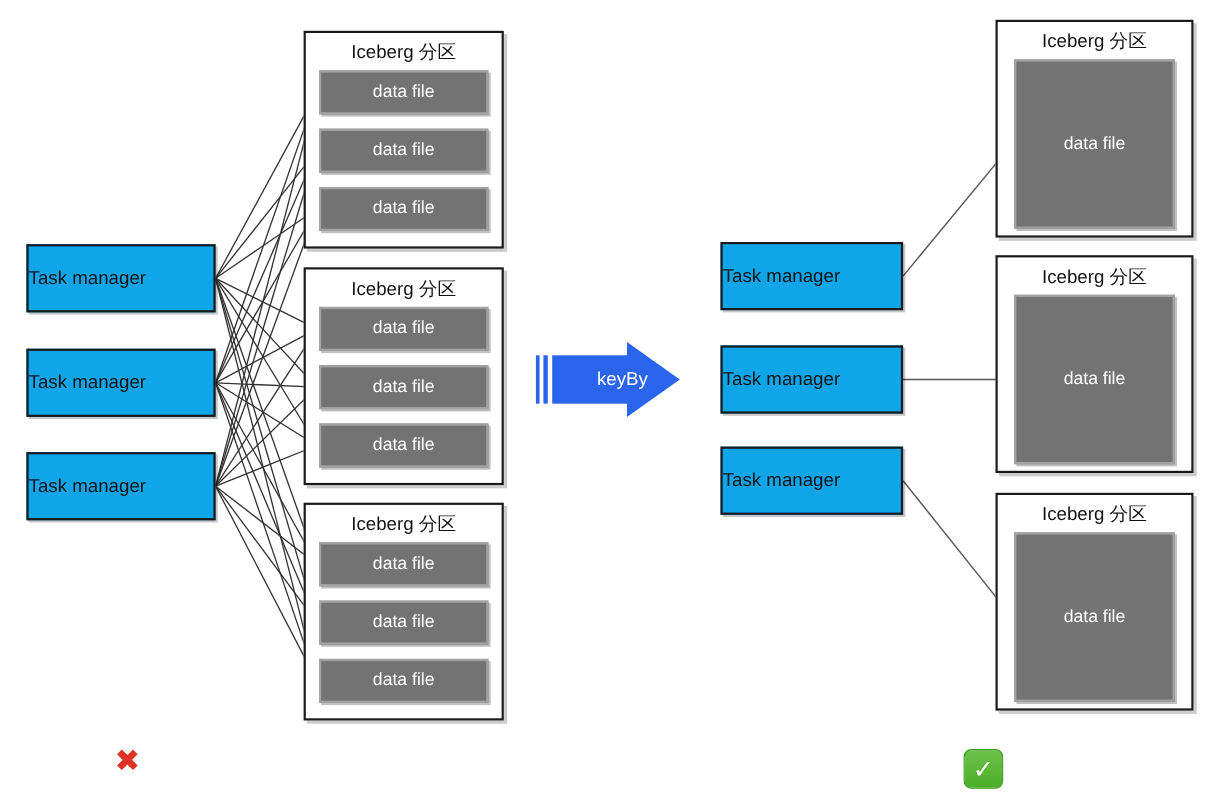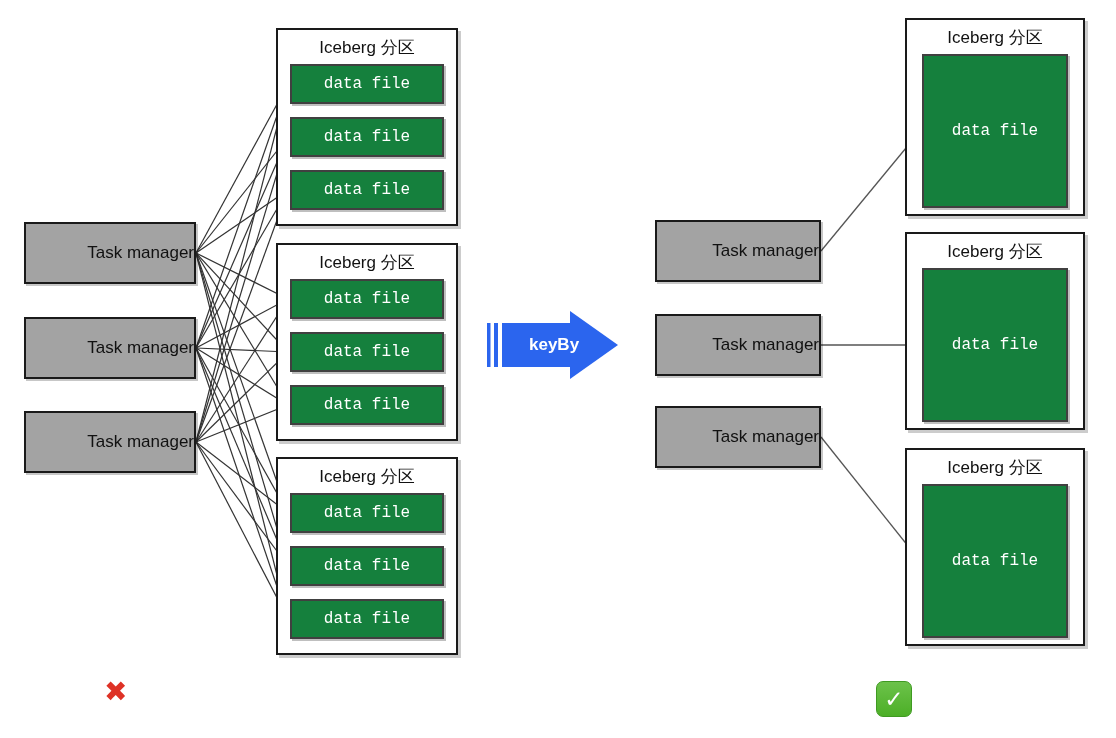--- a/index.html
+++ b/index.html
@@ -10,58 +10,57 @@
     overflow:hidden;
   }
   #stage { position:relative; width:1116px; height:738px; }
 
   
   .node { position:absolute; box-sizing:border-box; }
 
   
   .task-manager {
     border:2px solid #1a1a1a;
-    background:#a3a3a3;
-    display:flex; align-items:center; justify-content:flex-end;
+    background:#0ea5e9;
+    display:flex; align-items:center; justify-content:flex-start;
     font-size:17px; color:#111111;
     box-shadow:2px 2px 0 rgba(0,0,0,0.22);
   }
 
   
   .partition {
     border:2px solid #1a1a1a;
     background:#ffffff;
     box-shadow:3px 3px 0 rgba(0,0,0,0.20);
     display:flex; flex-direction:column; align-items:center;
   }
   .partition-title {
     font-size:17px; color:#111111;
     margin-top:6px; margin-bottom:5px;
     white-space:nowrap;
   }
 
   
   .data-file {
-    background:#15803d;
-    border:2px solid #404040;
+    background:#737373;
+    border:2px solid #a3a3a3;
     color:#ffffff;
     display:flex; align-items:center; justify-content:center;
     font-size:16px;
     box-shadow:2px 2px 0 rgba(0,0,0,0.25);
-    font-family:Liberation Mono, monospace;
   }
   .df-small { width:150px; height:36px; margin-bottom:13px; }
   .df-large { width:142px; height:150px; font-size:16px; }
 
   
   #keyby-arrow { position:absolute; }
   .keyby-label {
     position:absolute;
-    color:#ffffff; font-size:17px; font-weight:bold;
-    left:42px; top:26px; width:60px; text-align:left;
+    color:#ffffff; font-size:17px; font-weight:normal;
+    left:42px; top:26px; width:60px; text-align:right;
     pointer-events:none;
   }
 
   
   .verdict {
     position:absolute;
     display:flex; align-items:center; gap:9px;
     font-size:25px; font-weight:bold;
   }
   .verdict-bad { color:#DE3226; left:104px; top:678px; }

